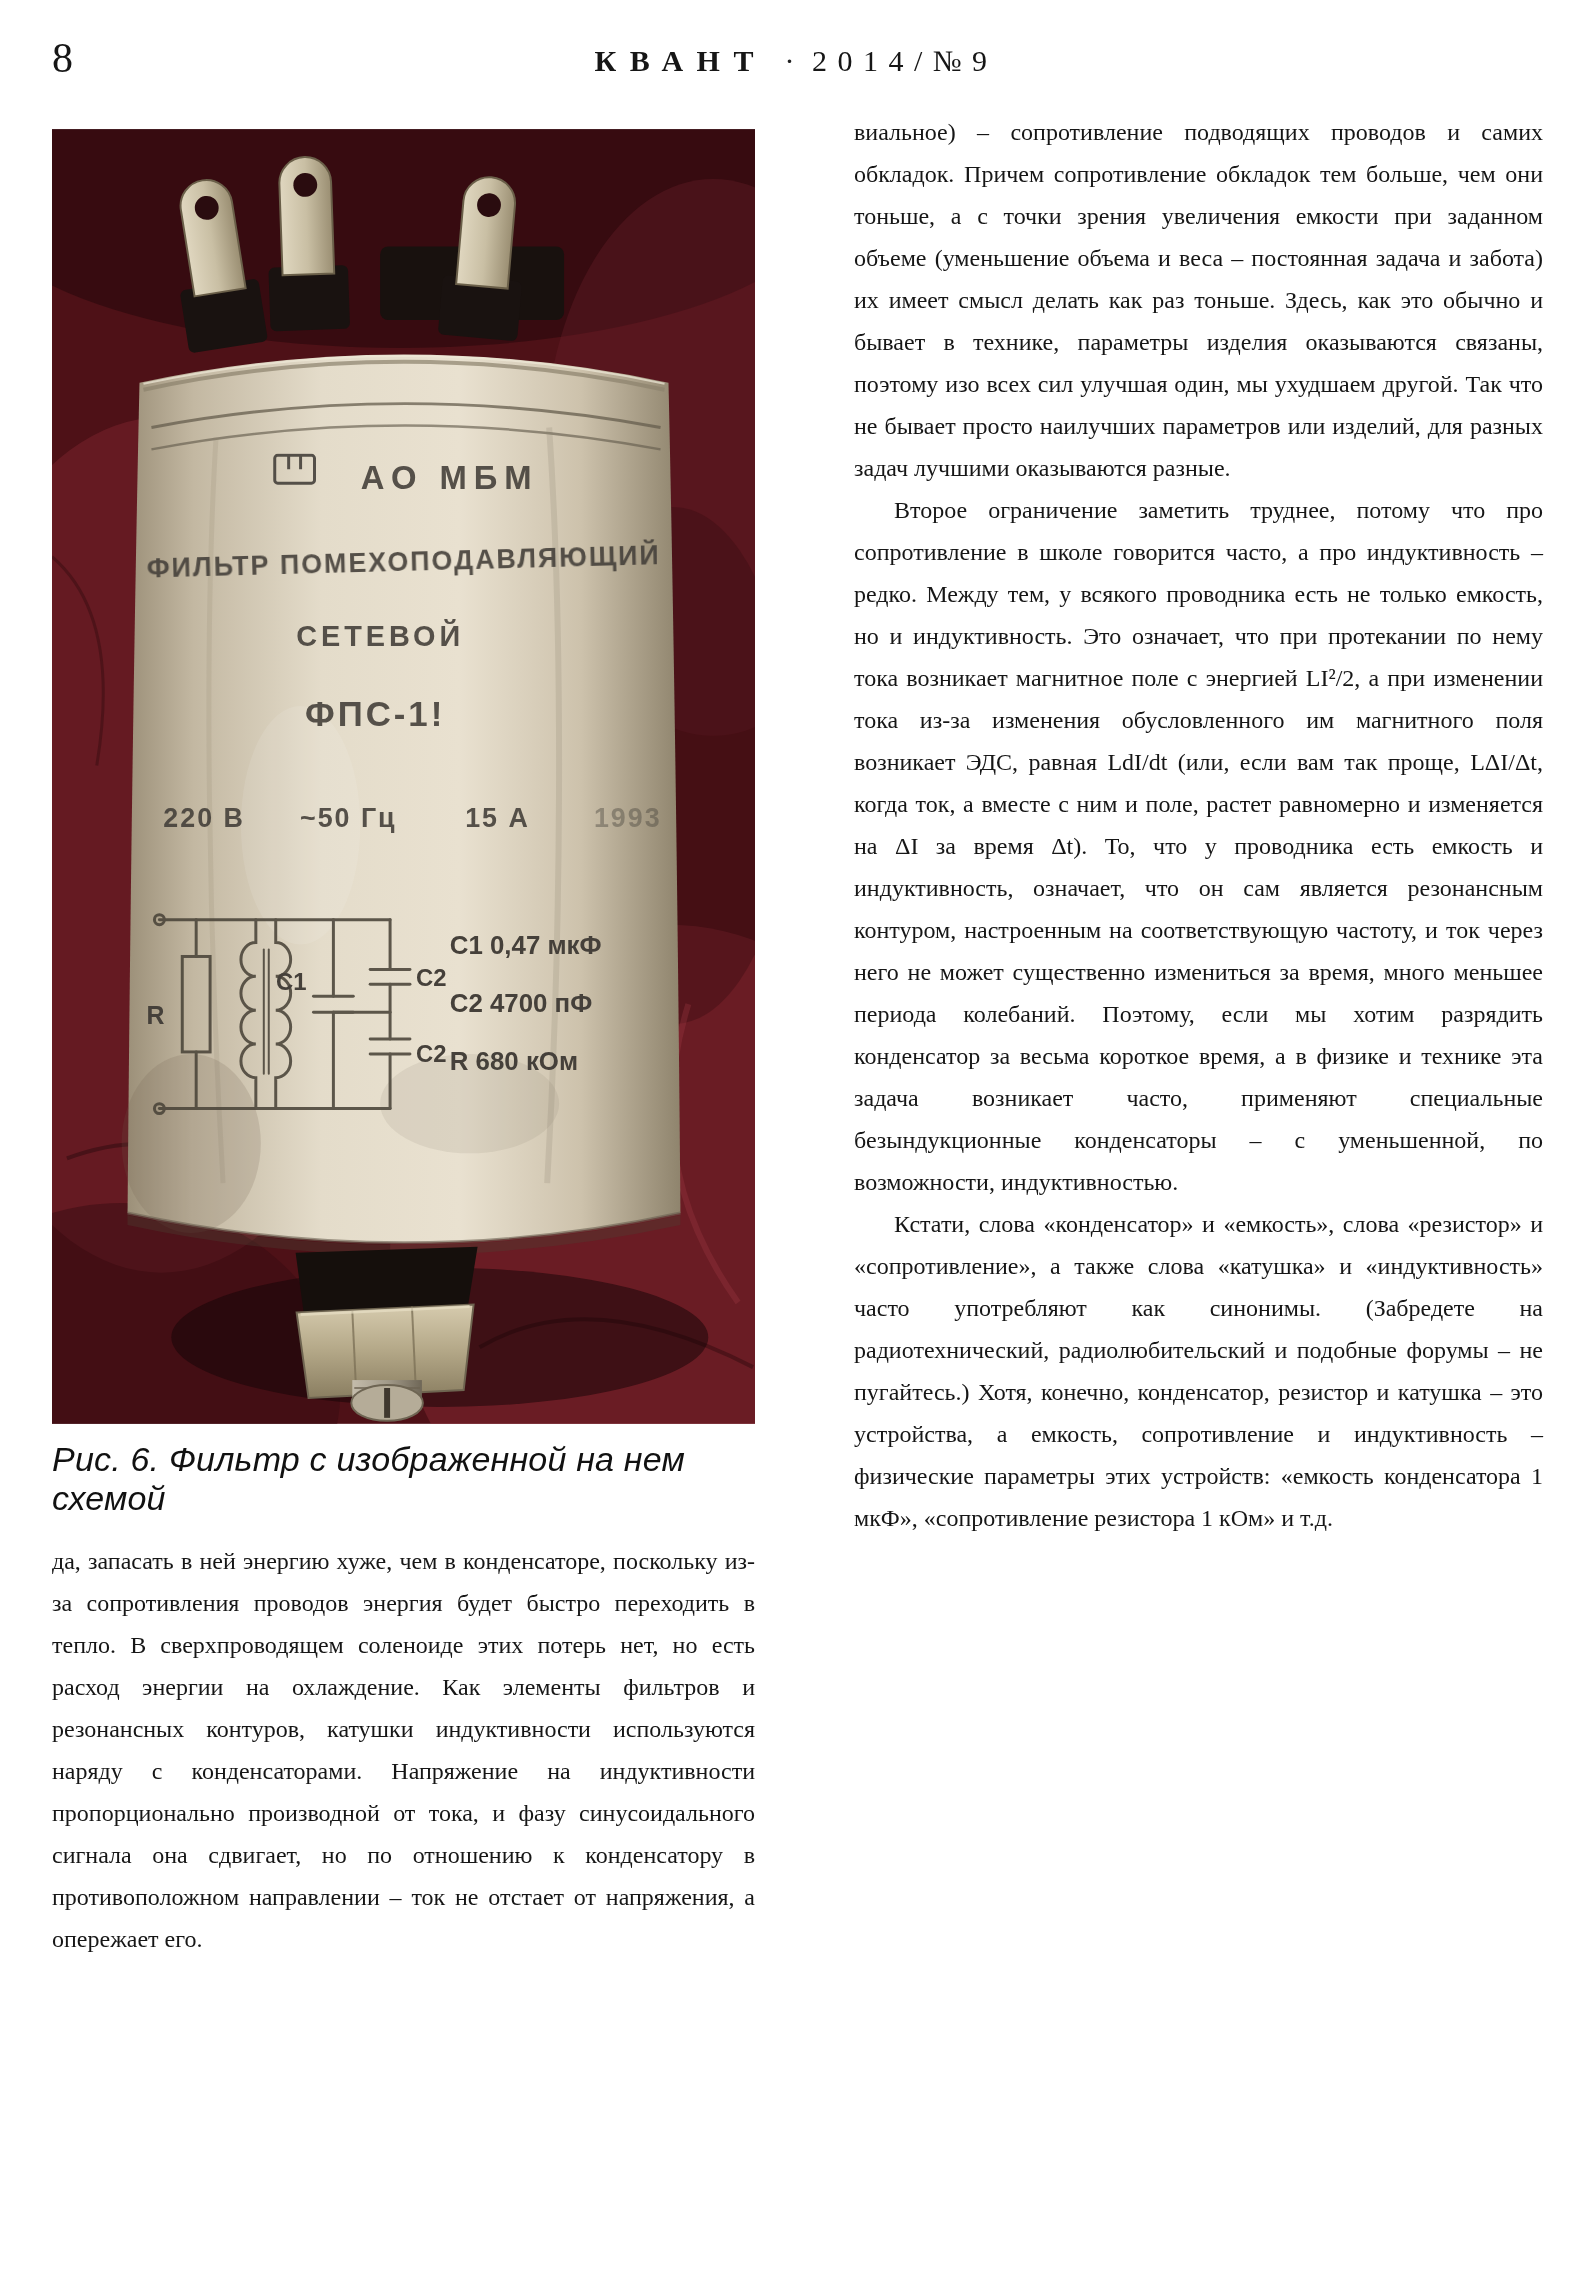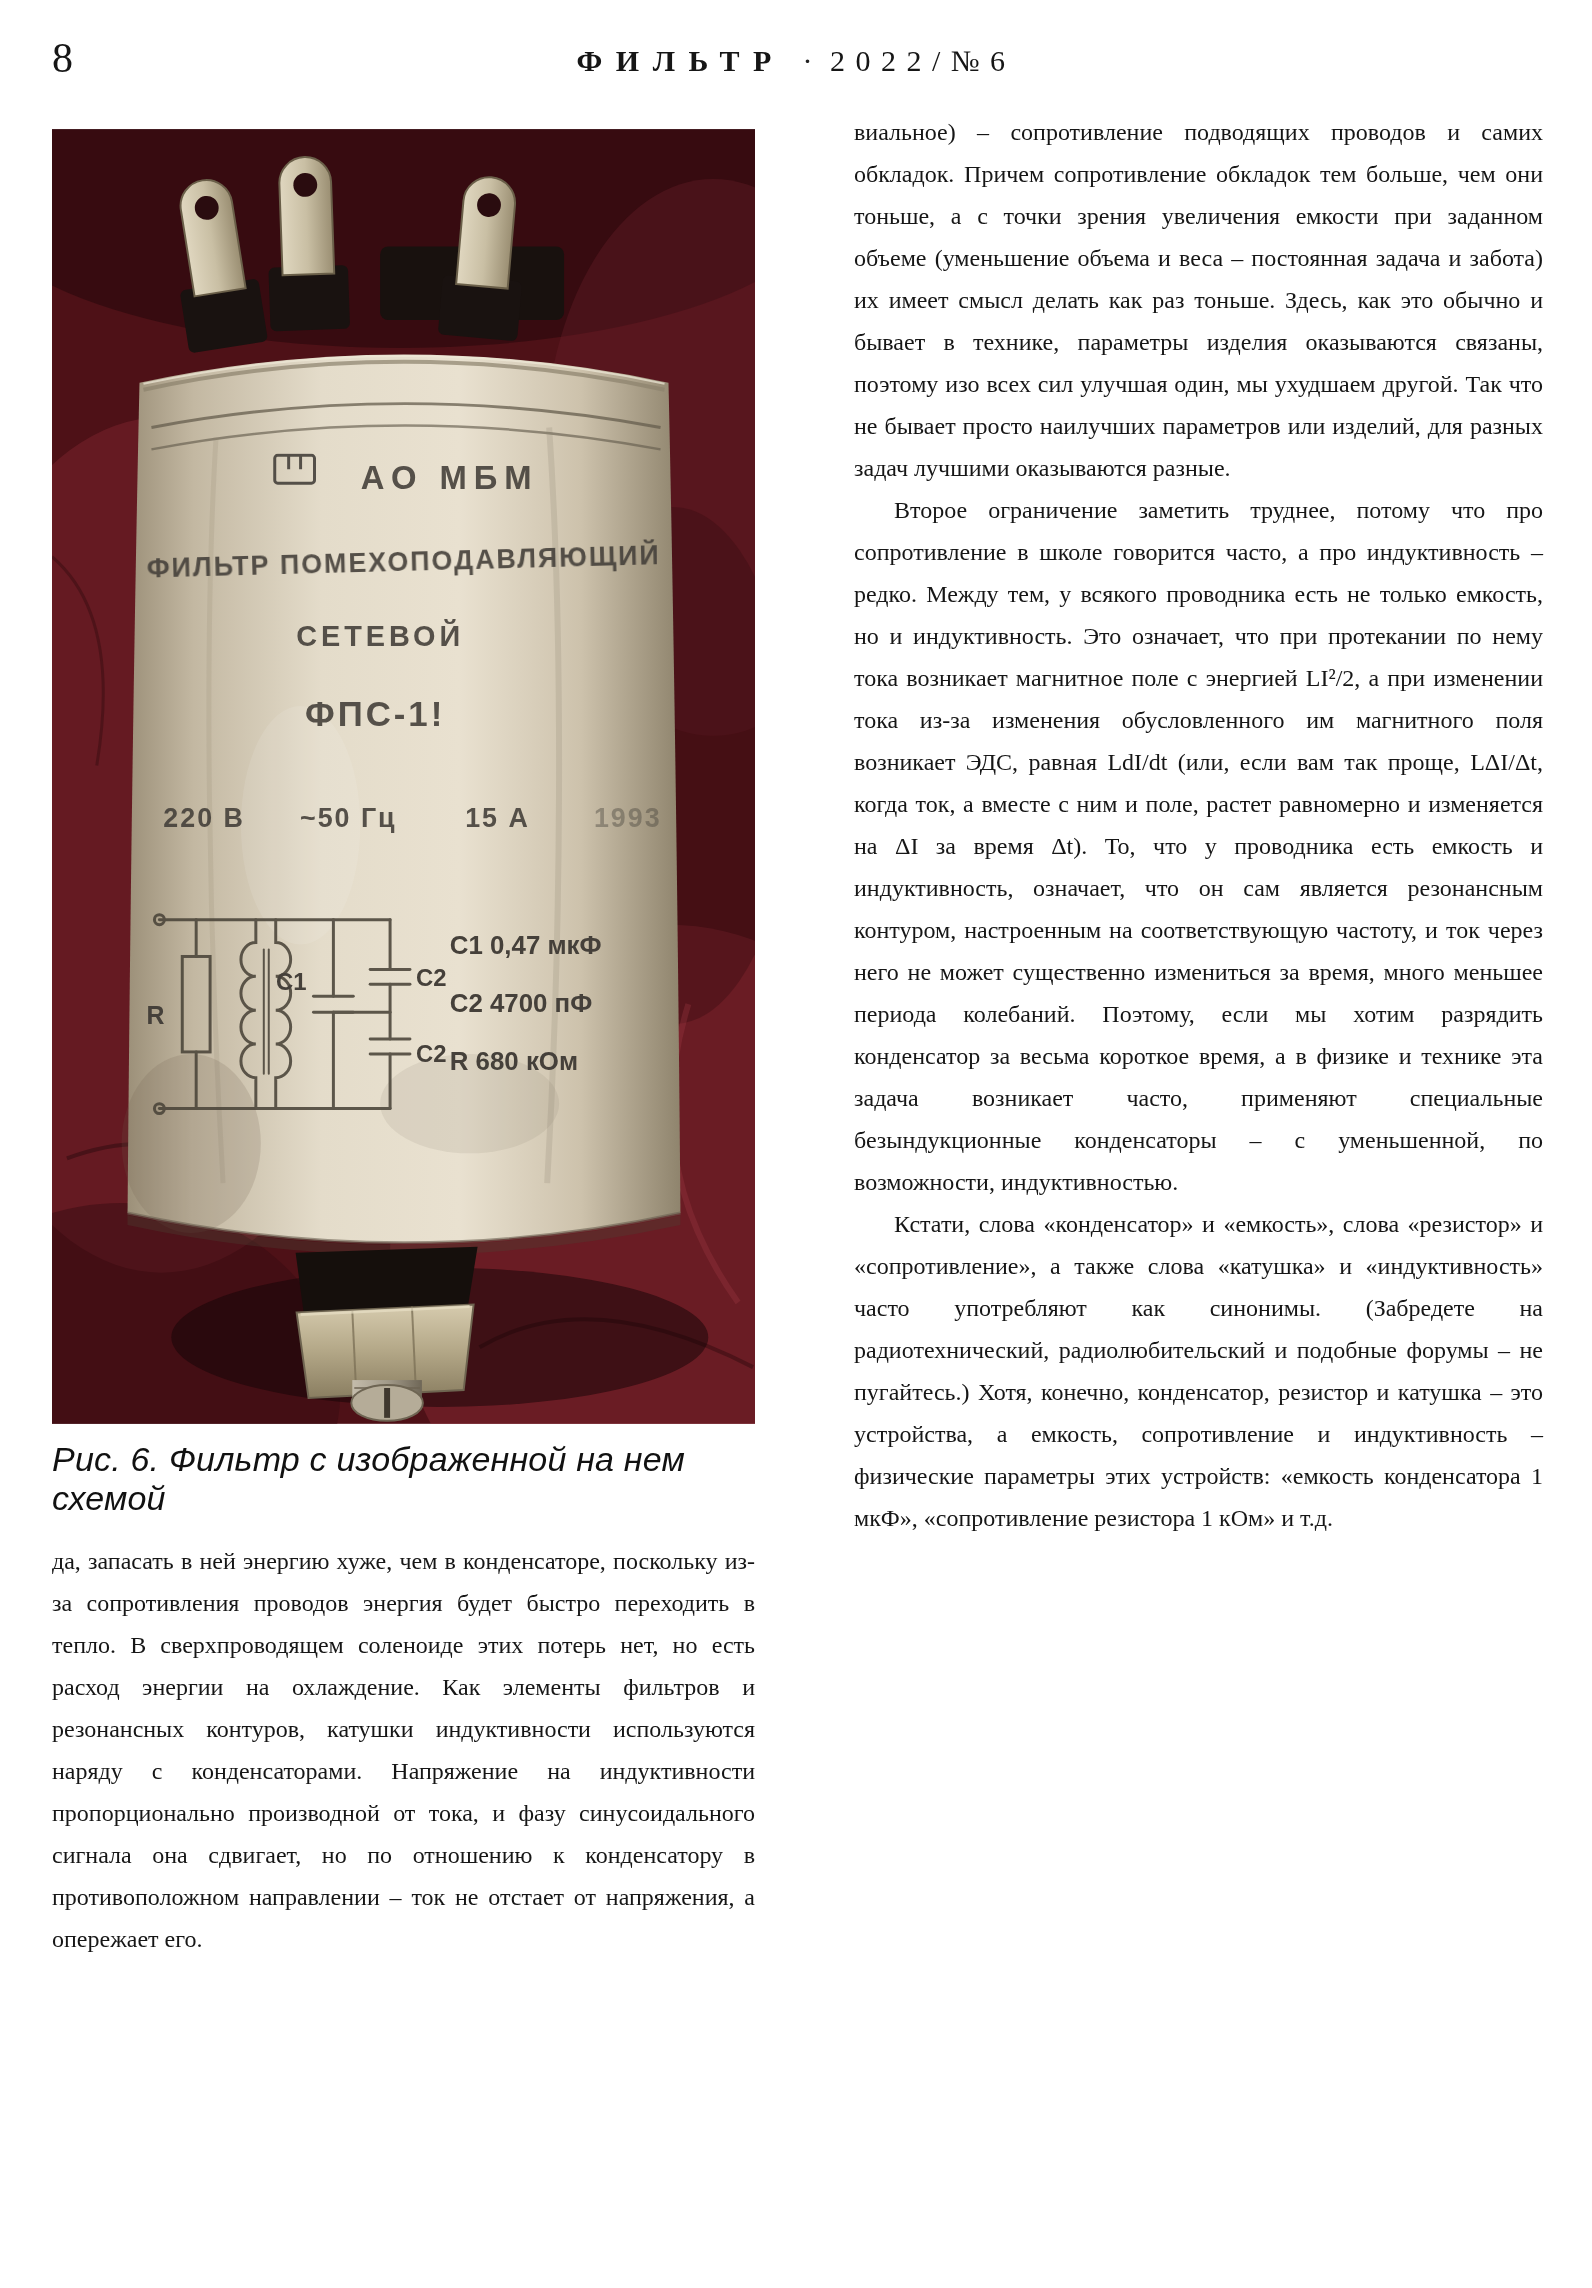--- a/index.html
+++ b/index.html
@@ -49,23 +49,23 @@
   }
   .schem { stroke:#4a4439; stroke-width:3; fill:none; stroke-linecap:round; opacity:0.88; }
 </style>
 </head>
 <body>
 
 <div class="page">
 
   <div class="page-number">8</div>
   <div class="running-head">
-    <span class="rh-title">ФИЛЬТР</span>
+    <span class="rh-title">КВАНТ</span>
     <span class="rh-sep">·</span>
-    <span class="rh-issue">2022/№6</span>
+    <span class="rh-issue">2014/№9</span>
   </div>
 
   <div class="col-left">
     <div class="photo-frame">
       <svg viewBox="0 0 707 1302" width="703" height="1295">
         <defs>
           <linearGradient id="bodyGrad" x1="0" y1="0" x2="1" y2="0">
             <stop offset="0" stop-color="#9c9079"></stop>
             <stop offset="0.12" stop-color="#c3b8a2"></stop>
             <stop offset="0.35" stop-color="#e4dcca"></stop>

